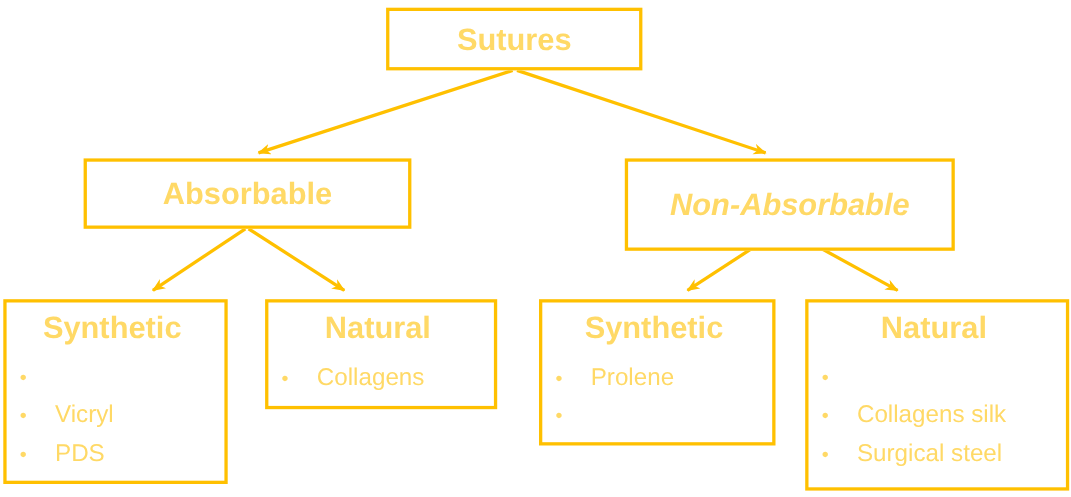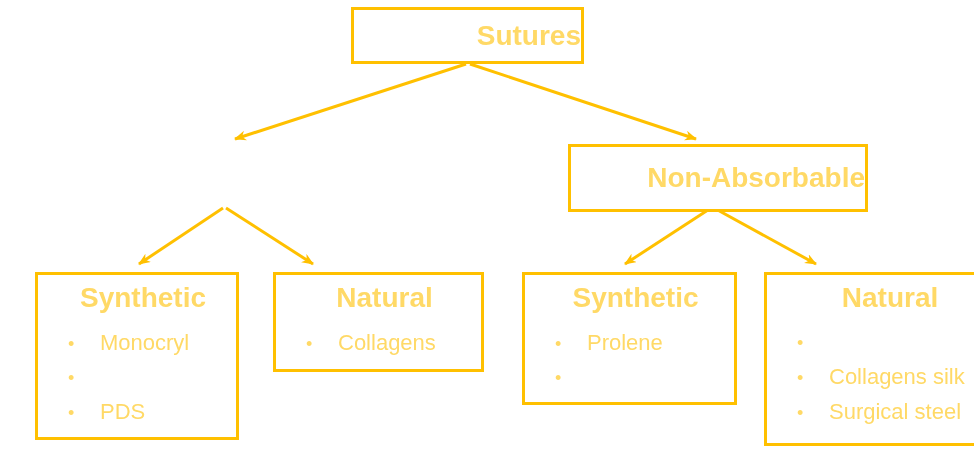--- a/index.html
+++ b/index.html
@@ -22,31 +22,31 @@
   .connectors line{stroke:var(--accent);stroke-width:3;}
   .connectors .head{fill:var(--accent);}
   .node{
     position:absolute;
     border:3px solid var(--accent);
     background:var(--box-fill);
     color:var(--label-text);
     box-sizing:border-box;
   }
   .branch{
-    display:flex;align-items:center;justify-content:flex-end;
+    display:flex;align-items:center;justify-content:center;
     font-weight:bold;font-size:28px;white-space:nowrap;
   }
   #node-sutures{left:351px;top:7px;width:233px;height:57px;}
   #node-absorbable{left:76px;top:144px;width:298px;height:64px;}
-  #node-non-absorbable{left:568px;top:144px;width:300px;height:68px;}
+  #node-non-absorbable{left:568px;top:144px;width:300px;height:84px;font-style:italic;}
   #node-abs-synthetic{left:3px;top:272px;width:204px;height:168px;}
   #node-abs-natural{left:241px;top:272px;width:211px;height:100px;}
   #node-nonabs-synthetic{left:490px;top:272px;width:215px;height:133px;}
   #node-nonabs-natural{left:732px;top:272px;width:240px;height:174px;}
-  .leaf{padding:5px 8px 0 20px;margin-left:32px;}
+  .leaf{padding:5px 8px 0 2px;}
   .leaf-title{
     text-align:center;font-weight:bold;font-size:28px;line-height:36px;
     white-space:nowrap;
   }
   .items{
     list-style:none;margin:10px 0 0 0;padding:0 0 0 10px;
   }
   .item{
     display:flex;align-items:baseline;
     font-size:22px;line-height:34px;font-weight:normal;white-space:nowrap;
@@ -72,34 +72,37 @@
     <line x1="223" y1="208" x2="139" y2="264" marker-end="url(#ah)"></line>
     <line x1="226" y1="208" x2="313" y2="264" marker-end="url(#ah)"></line>
     <line x1="711" y1="208" x2="625" y2="264" marker-end="url(#ah)"></line>
     <line x1="714" y1="208" x2="816" y2="264" marker-end="url(#ah)"></line>
   </svg>
 
   <div class="node branch" id="node-sutures">
     <span>Sutures</span>
   </div>
 
+  <div class="node branch" id="node-absorbable">
+    <span>Absorbable</span>
+  </div>
 
   <div class="node branch" id="node-non-absorbable">
     <span>Non-Absorbable</span>
   </div>
 
   <div class="node leaf" id="node-abs-synthetic">
     <div class="leaf-title">Synthetic</div>
     <ul class="items">
       <li class="item">
         <span class="bullet">•</span>
-        <span class="item-text">Monocryl</span>
       </li>
       <li class="item">
         <span class="bullet">•</span>
+        <span class="item-text">Vicryl</span>
       </li>
       <li class="item">
         <span class="bullet">•</span>
         <span class="item-text">PDS</span>
       </li>
     </ul>
   </div>
 
   <div class="node leaf" id="node-abs-natural">
     <div class="leaf-title">Natural</div>

